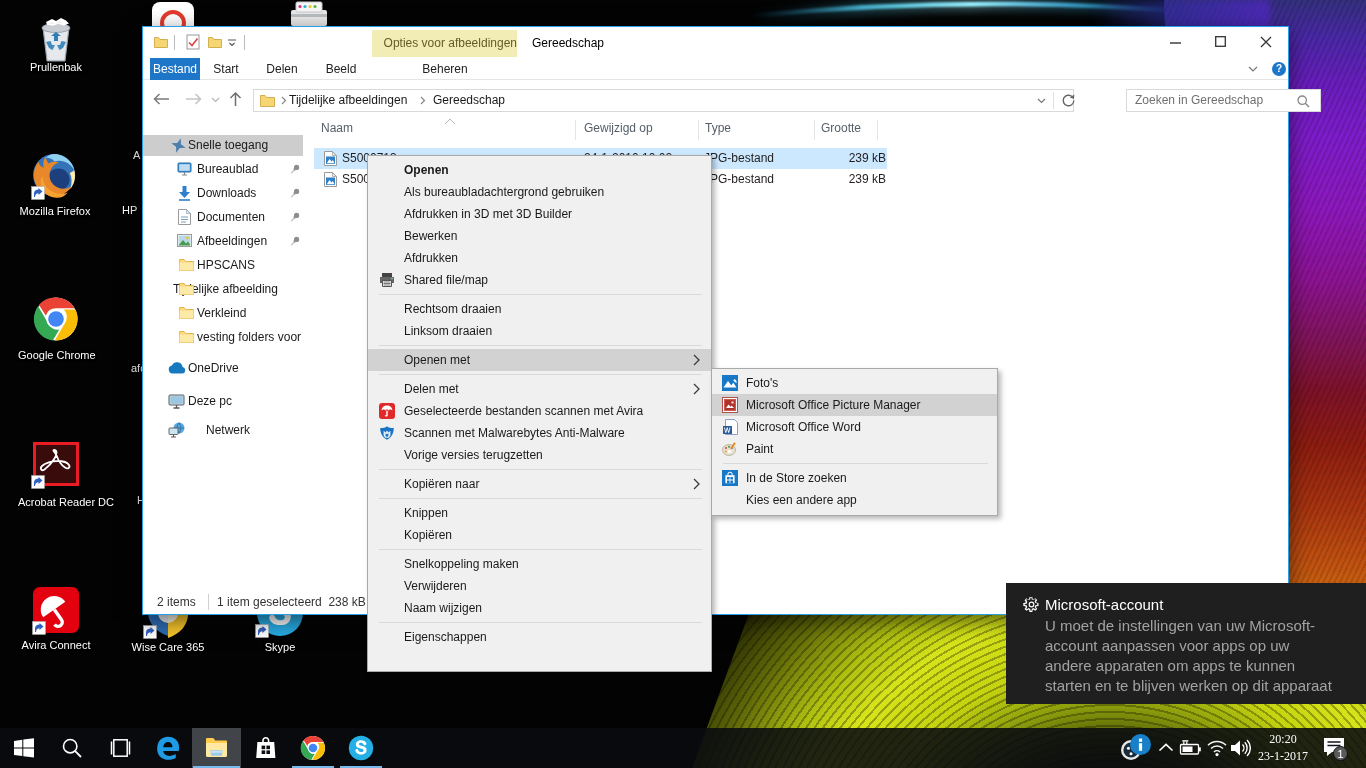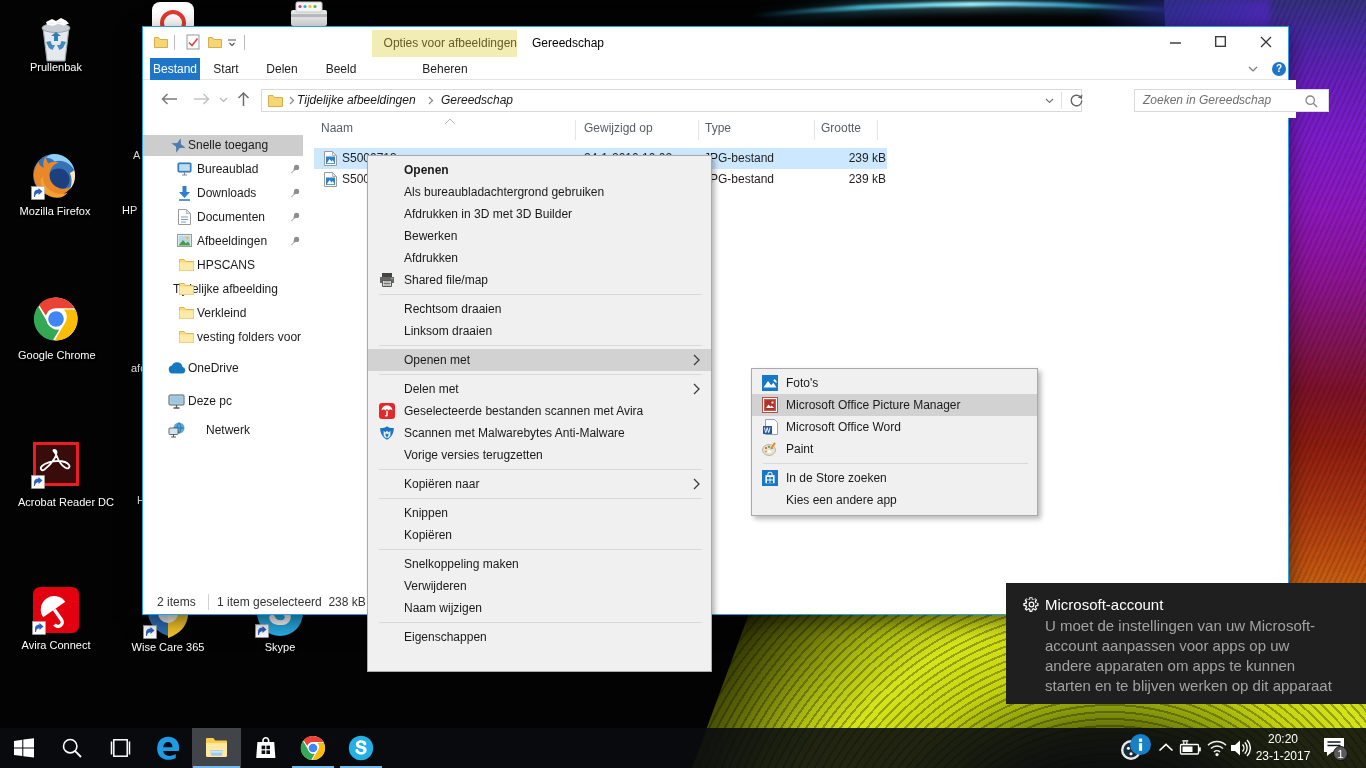--- a/index.html
+++ b/index.html
@@ -15,53 +15,53 @@
   .dicon .lbl { white-space:nowrap; }
   .dicon .lbl { white-space:nowrap; color:#fff; font-size:11px; text-shadow:0 1px 2px #000, 0 0 3px #000; margin-top:3px; line-height:13px; }
   .frag { position:absolute; color:#fff; font-size:11px; text-shadow:0 1px 2px #000; }
 
   
   #win { position:absolute; left:142px; top:26px; width:1147px; height:589px;
          background:#fff; border:1px solid #28a0e8; box-shadow:0 6px 20px rgba(0,0,0,.55); }
   #titlebar { position:absolute; left:0; top:0; width:100%; height:31px; background:#fff; }
   #tabrow { position:absolute; left:0; top:31px; width:100%; height:22px; background:#fff; border-bottom:1px solid #e5e5e5; }
   .tab { position:absolute; top:0; height:22px; font-size:12px; color:#222; text-align:center; line-height:22px; }
-  #toolrow { position:absolute; left:8px; top:53px; width:100%; height:38px; background:#fff;font-style:italic; }
+  #toolrow { position:absolute; left:0; top:53px; width:100%; height:38px; background:#fff; }
   #addr { position:absolute; left:110px; top:9px; width:821px; height:23px; border:1px solid #d9d9d9; background:#fff; }
   #search { position:absolute; left:943px; top:9px; width:195px; height:23px; border:1px solid #d9d9d9; background:#fff;
             font-size:12px; color:#707070; line-height:21px; padding-left:8px;margin-left:40px; }
   #sidebar { position:absolute; left:0; top:91px; width:165px; height:475px; background:#fff; font-size:12px; color:#1a1a1a; }
   .srow { position:absolute; left:0; width:160px; height:22px; line-height:22px; }
   #filearea { position:absolute; left:165px; top:91px; right:0; height:475px; background:#fff; font-size:12px; color:#211d1d; }
   #statusbar { position:absolute; left:0; bottom:0; width:100%; height:23px; font-size:12px; color:#333; background:#fff; }
 
   
   #ctx { position:absolute; left:367px; top:155px; width:345px; height:517px;
          background:#f0f0f0; border:1px solid #a9a9a9; box-shadow:3px 3px 5px rgba(0,0,0,.28); }
   #sub { position:absolute; left:711px; top:368px; width:287px; height:148px;
-         background:#f0f0f0; border:1px solid #a9a9a9; box-shadow:3px 3px 5px rgba(0,0,0,.28);margin-left:40px; }
+         background:#f0f0f0; border:1px solid #a9a9a9; box-shadow:3px 3px 5px rgba(0,0,0,.28); }
   .mi { position:relative; height:22px; font-size:12px; color:#1a1a1a; line-height:22px; }
   .mi .t { position:absolute; left:36px; top:0; white-space:nowrap; }
   .mi .ic { position:absolute; left:11px; top:3px; width:16px; height:16px; }
   .mi .arr { position:absolute; right:8px; top:4px; width:14px; height:14px; }
   .msep { height:7px; position:relative; }
   .msep:after { content:""; position:absolute; left:11px; right:9px; top:3px; height:1px; background:#d9d9d9; }
   .hi { background:#d2d2d2; }
 
   
   #toast { position:absolute; left:1006px; top:583px; width:360px; height:121px; background:#1f1f1f; overflow:hidden; }
   #toast .tt { position:absolute; left:39px; top:13px; color:#ffffff; font-size:15px; }
   #toast .tb { position:absolute; left:39px; top:33px; color:#a2a2a2; font-size:15px; line-height:20px; width:340px; white-space:nowrap; }
 
   
   #taskbar { position:absolute; left:0; top:728px; width:1366px; height:40px; background:rgba(9,11,16,0.88); }
   .tbtn { position:absolute; top:0; width:48px; height:40px; }
   .uline { position:absolute; bottom:0; left:1px; right:1px; height:2px; background:#76b9ed; }
   #tray { position:absolute; left:0; top:0; width:1366px; height:40px; color:#fff; }
-  #clock { position:absolute; right:46px; top:3px; width:74px; text-align:center; color:#fff; font-size:12px; line-height:17px; }
+  #clock { position:absolute; right:46px; top:3px; width:74px; text-align:center; color:#fff; font-size:12px; line-height:17px;font-family:Liberation Serif, serif; }
 </style>
 </head>
 <body>
 <div id="wall">
   <svg class="abs" style="left:730px;top:0" width="480" height="30" viewBox="0 0 480 30">
     <defs>
       <linearGradient id="cyg" x1="0" y1="0" x2="1" y2="0">
         <stop offset="0" stop-color="#1a6a9a" stop-opacity="0"></stop>
         <stop offset="0.25" stop-color="#4ec8e8" stop-opacity=".8"></stop>
         <stop offset="0.5" stop-color="#9af2ff"></stop>

